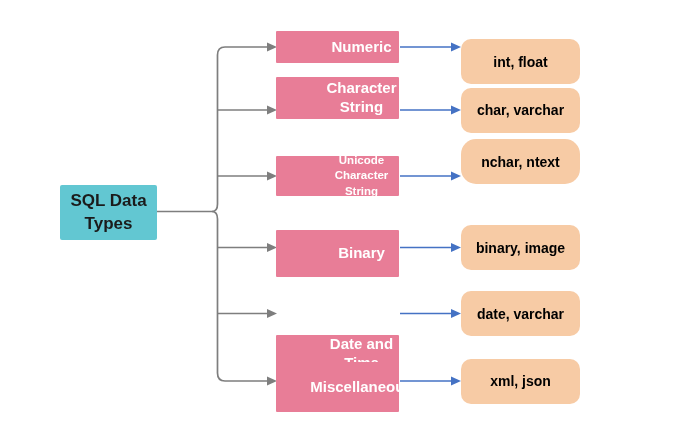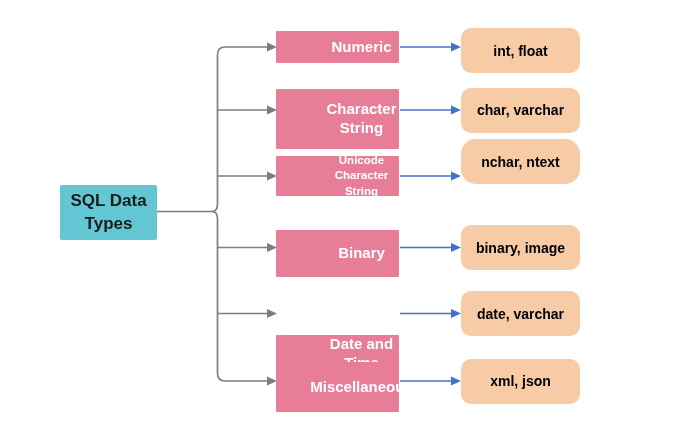--- a/index.html
+++ b/index.html
@@ -106,28 +106,28 @@
     <polygon class="blue-fill" points="451,171.6 461,176 451,180.4"></polygon>
     <polygon class="blue-fill" points="451,243.1 461,247.5 451,251.9"></polygon>
     <polygon class="blue-fill" points="451,309.1 461,313.5 451,317.9"></polygon>
     <polygon class="blue-fill" points="451,376.6 461,381 451,385.4"></polygon>
   </svg>
 
   <div class="node root-node">SQL Data
 Types</div>
 
   <div class="node category-node" style="top:31px;  height:32px;">Numeric</div>
-  <div class="node category-node" style="top:89px;  height:60px;">Character
+  <div class="node category-node" style="top:77px;  height:42px;">Character
 String</div>
   <div class="node category-node category-small" style="top:156px; height:40px;">Unicode Character
 String</div>
   <div class="node category-node" style="top:230px; height:47px;">Binary</div>
   <div class="node category-node" style="top:294px; height:38px;margin-top:41px;">Date and Time</div>
   <div class="node category-node" style="top:362px; height:50px;">Miscellaneous</div>
 
-  <div class="node types-node" style="top:28px;">int, float</div>
+  <div class="node types-node" style="top:39px;">int, float</div>
   <div class="node types-node" style="top:87.5px;">char, varchar</div>
   <div class="node types-node" style="top:139px;border-radius:15px;">nchar, ntext</div>
   <div class="node types-node" style="top:225px;">binary, image</div>
   <div class="node types-node" style="top:291px;">date, varchar</div>
   <div class="node types-node" style="top:358.5px;text-align:right;">xml, json</div>
 
 </div>
 
 </body></html>

